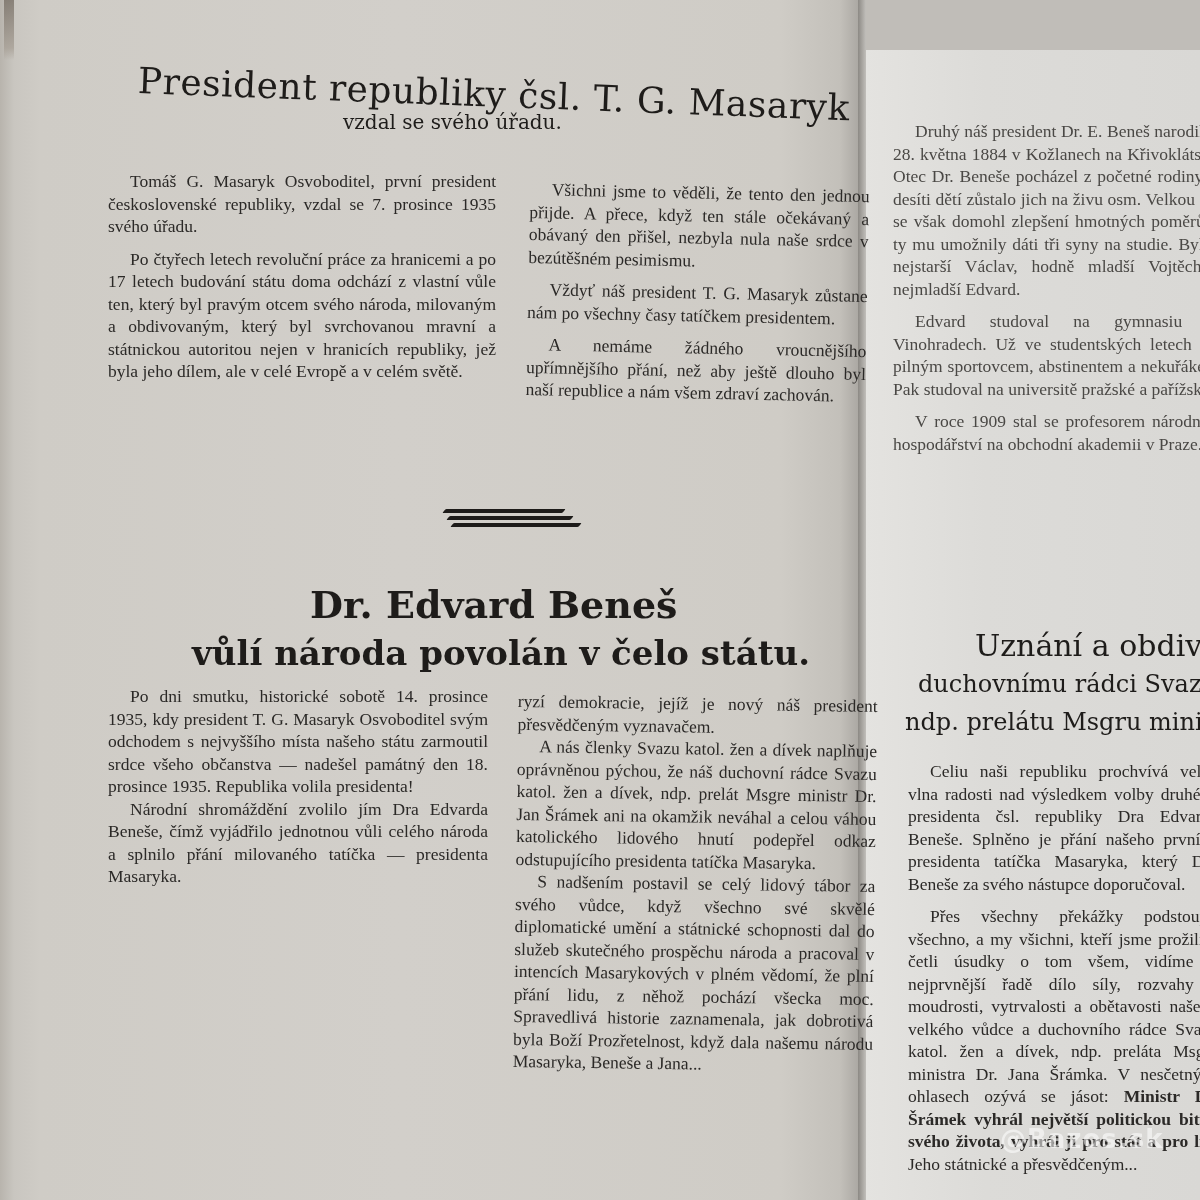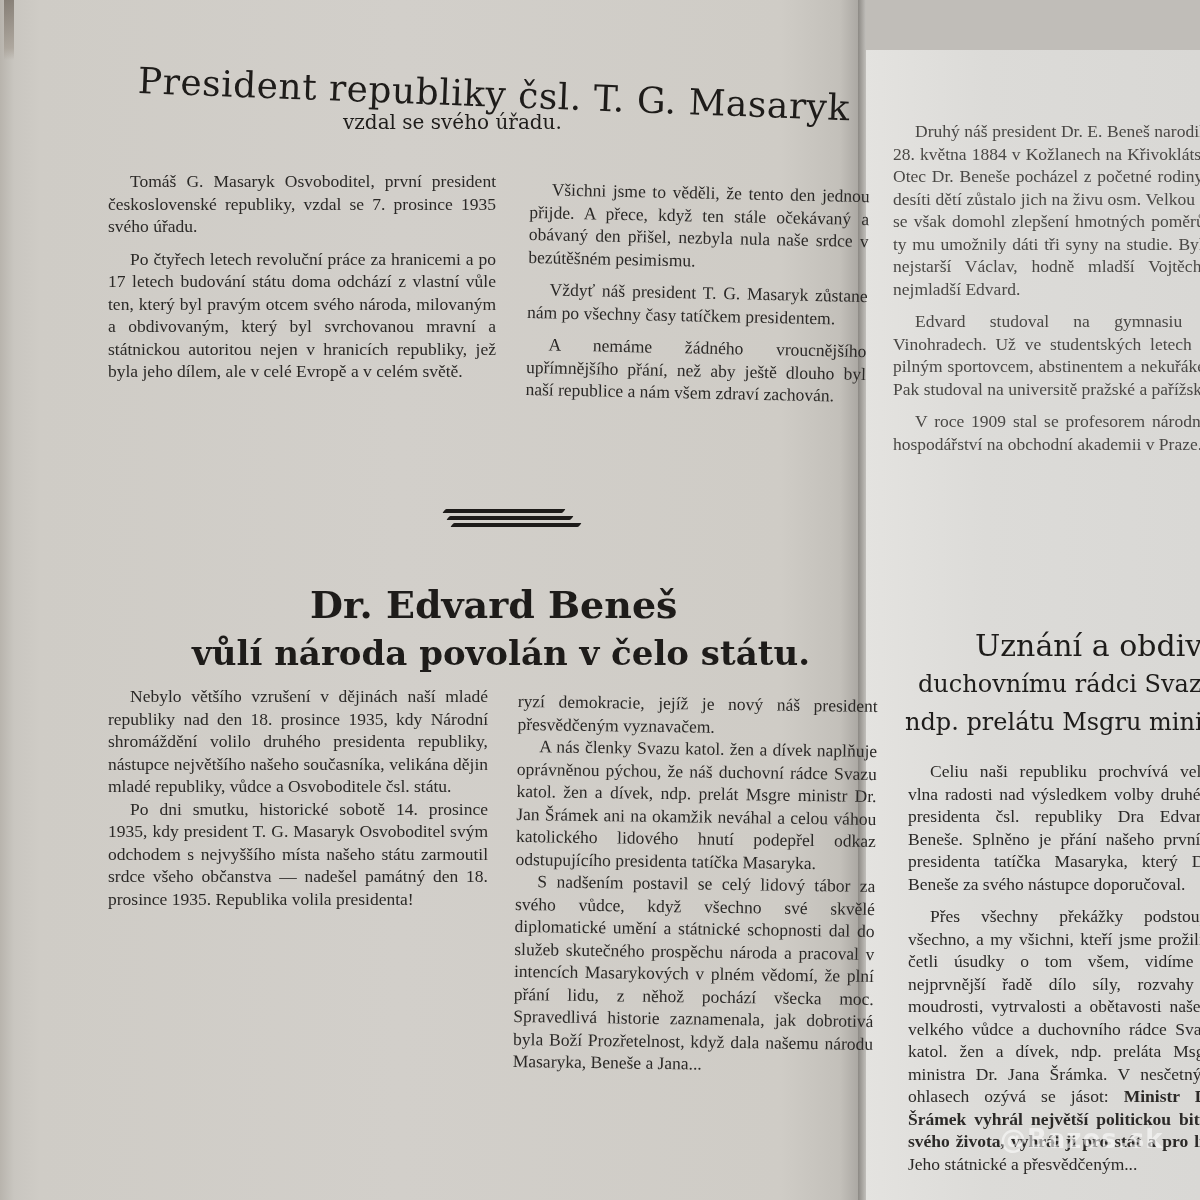--- a/index.html
+++ b/index.html
@@ -91,22 +91,22 @@
 <div class="ornament">
   <span style="left:4px; top:4px; width:120px;"></span>
   <span style="left:8px; top:11px; width:124px;"></span>
   <span style="left:12px; top:18px; width:128px;"></span>
 </div>
 
 <h1 class="abs headline h-benes-1">Dr. Edvard Beneš</h1>
 <h2 class="abs headline h-benes-2">vůlí národa povolán v čelo státu.</h2>
 
 <div class="col col3 tight">
-  <p>Nebylo většího vzrušení v dějinách naší mladé republiky nad den 18. prosince 1935, kdy Národní shromáždění volilo druhého presidenta republiky, nástupce největšího našeho současníka, velikána dějin mladé republiky, vůdce a Osvoboditele čsl. státu.</p>
   <p>Po dni smutku, historické sobotě 14. prosince 1935, kdy president T. G. Masaryk Osvoboditel svým odchodem s nejvyššího místa našeho státu zarmoutil srdce všeho občanstva — nadešel památný den 18. prosince 1935. Republika volila presidenta!</p>
+  <p>Národní shromáždění zvolilo jím Dra Edvarda Beneše, čímž vyjádřilo jednotnou vůli celého národa a splnilo přání milovaného tatíčka — presidenta Masaryka.</p>
 </div>
 <div class="col col4 tight">
   <p style="text-indent:0">ryzí demokracie, jejíž je nový náš president přesvědčeným vyznavačem.</p>
   <p>A nás členky Svazu katol. žen a dívek naplňuje oprávněnou pýchou, že náš duchovní rádce Svazu katol. žen a dívek, ndp. prelát Msgre ministr Dr. Jan Šrámek ani na okamžik neváhal a celou váhou katolického lidového hnutí podepřel odkaz odstupujícího presidenta tatíčka Masaryka.</p>
   <p>S nadšením postavil se celý lidový tábor za svého vůdce, když všechno své skvělé diplomatické umění a státnické schopnosti dal do služeb skutečného prospěchu národa a pracoval v intencích Masarykových v plném vědomí, že plní přání lidu, z něhož pochází všecka moc. Spravedlivá historie zaznamenala, jak dobrotivá byla Boží Prozřetelnost, když dala našemu národu Masaryka, Beneše a Jana...</p>
 </div>
 
 <div class="col col5">
   <p>Druhý náš president Dr. E. Beneš narodil se 28. května 1884 v Kožlanech na Křivoklátsku. Otec Dr. Beneše pocházel z početné rodiny. Z desíti dětí zůstalo jich na živu osm. Velkou pílí se však domohl zlepšení hmotných poměrů, a ty mu umožnily dáti tři syny na studie. Byl to nejstarší Václav, hodně mladší Vojtěch a nejmladší Edvard.</p>
   <p>Edvard studoval na gymnasiu na Vinohradech. Už ve studentských letech byl pilným sportovcem, abstinentem a nekuřákem. Pak studoval na universitě pražské a pařížské.</p>

